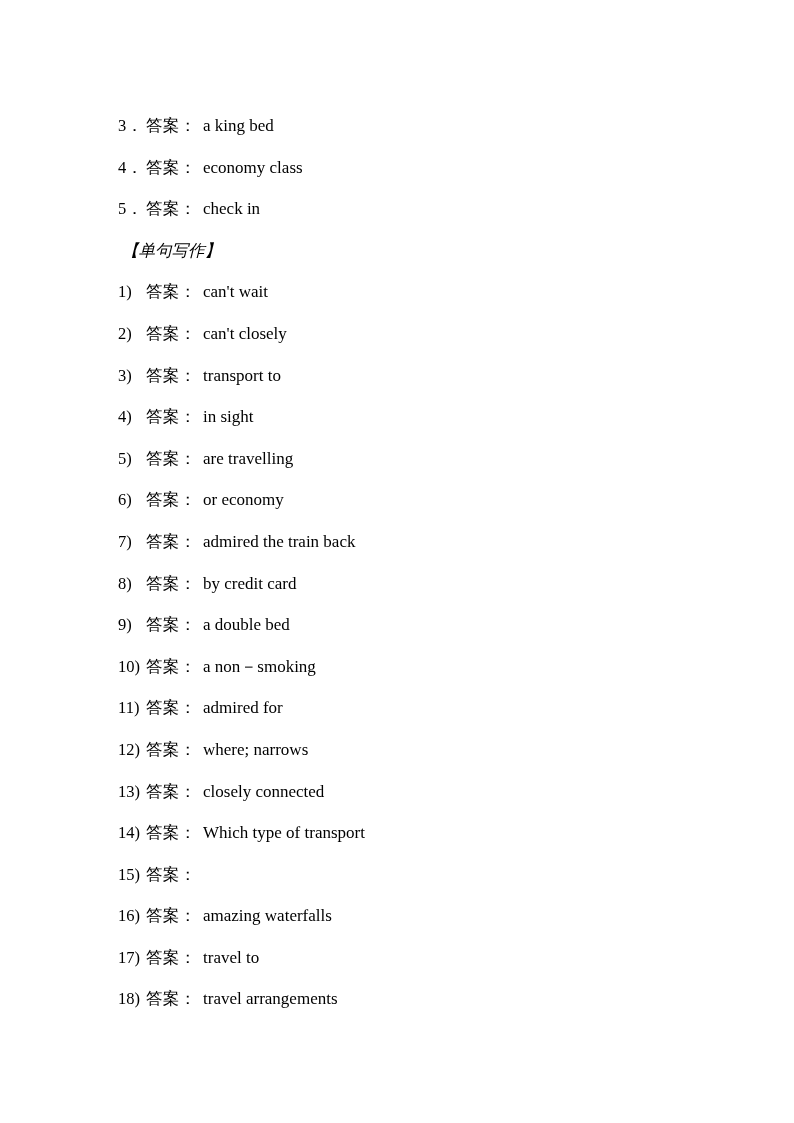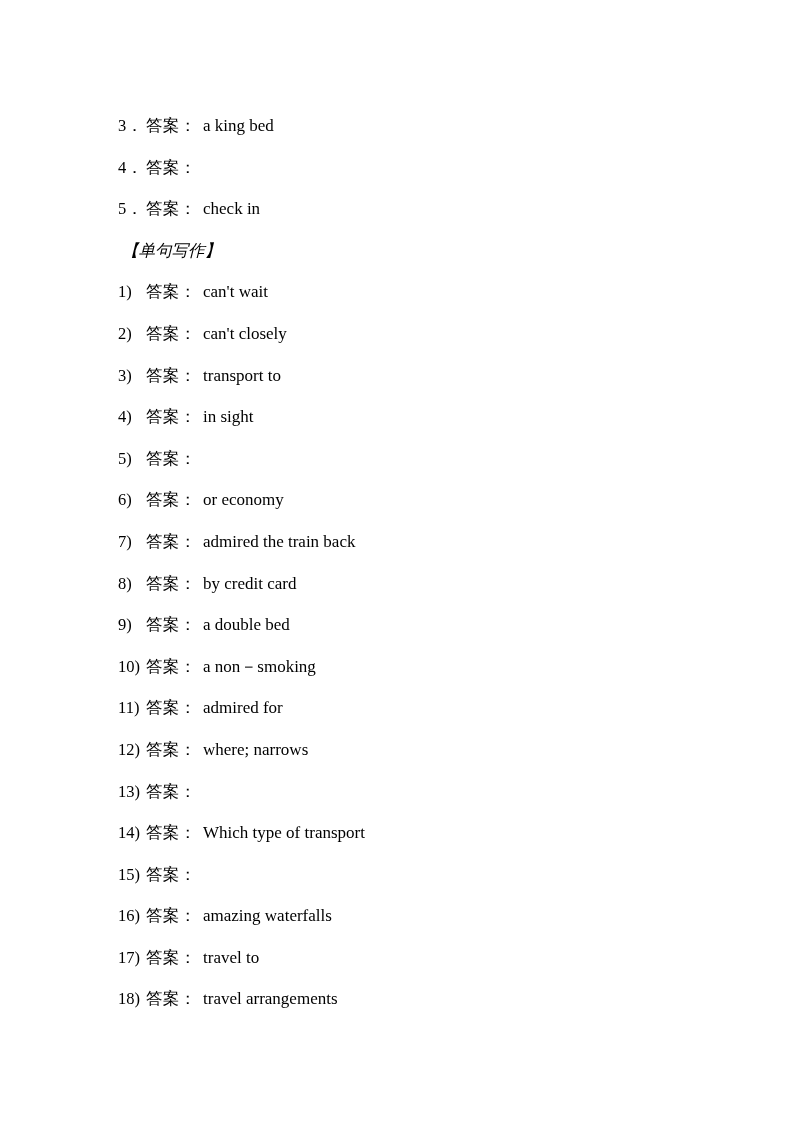--- a/index.html
+++ b/index.html
@@ -84,20 +84,21 @@
   <div class="answer-list">
     <div id="top-items-container">
         <div class="answer-row">
           <span class="num">3．</span>
           <span class="label"><span>答案</span><span class="colon">：</span></span>
           <span class="value">a king bed</span>
         </div>
         <div class="answer-row">
           <span class="num">4．</span>
           <span class="label"><span>答案</span><span class="colon">：</span></span>
+          <span class="value">economy class</span>
         </div>
         <div class="answer-row">
           <span class="num">5．</span>
           <span class="label"><span>答案</span><span class="colon">：</span></span>
           <span class="value">check in</span>
         </div>
       </div>
   </div>
 
   <div class="section-heading">【单句写作】</div>
@@ -120,20 +121,21 @@
           <span class="value">transport to</span>
         </div>
         <div class="answer-row">
           <span class="num">4)</span>
           <span class="label"><span>答案</span><span class="colon">：</span></span>
           <span class="value">in sight</span>
         </div>
         <div class="answer-row">
           <span class="num">5)</span>
           <span class="label"><span>答案</span><span class="colon">：</span></span>
+          <span class="value">are travelling</span>
         </div>
         <div class="answer-row">
           <span class="num">6)</span>
           <span class="label"><span>答案</span><span class="colon">：</span></span>
           <span class="value">or economy</span>
         </div>
         <div class="answer-row">
           <span class="num">7)</span>
           <span class="label"><span>答案</span><span class="colon">：</span></span>
           <span class="value">admired the train back</span>
@@ -159,20 +161,21 @@
           <span class="value">admired for</span>
         </div>
         <div class="answer-row">
           <span class="num">12)</span>
           <span class="label"><span>答案</span><span class="colon">：</span></span>
           <span class="value">where; narrows</span>
         </div>
         <div class="answer-row">
           <span class="num">13)</span>
           <span class="label"><span>答案</span><span class="colon">：</span></span>
+          <span class="value">closely connected</span>
         </div>
         <div class="answer-row">
           <span class="num">14)</span>
           <span class="label"><span>答案</span><span class="colon">：</span></span>
           <span class="value">Which type of transport</span>
         </div>
         <div class="answer-row">
           <span class="num">15)</span>
           <span class="label"><span>答案</span><span class="colon">：</span></span>
         </div>

